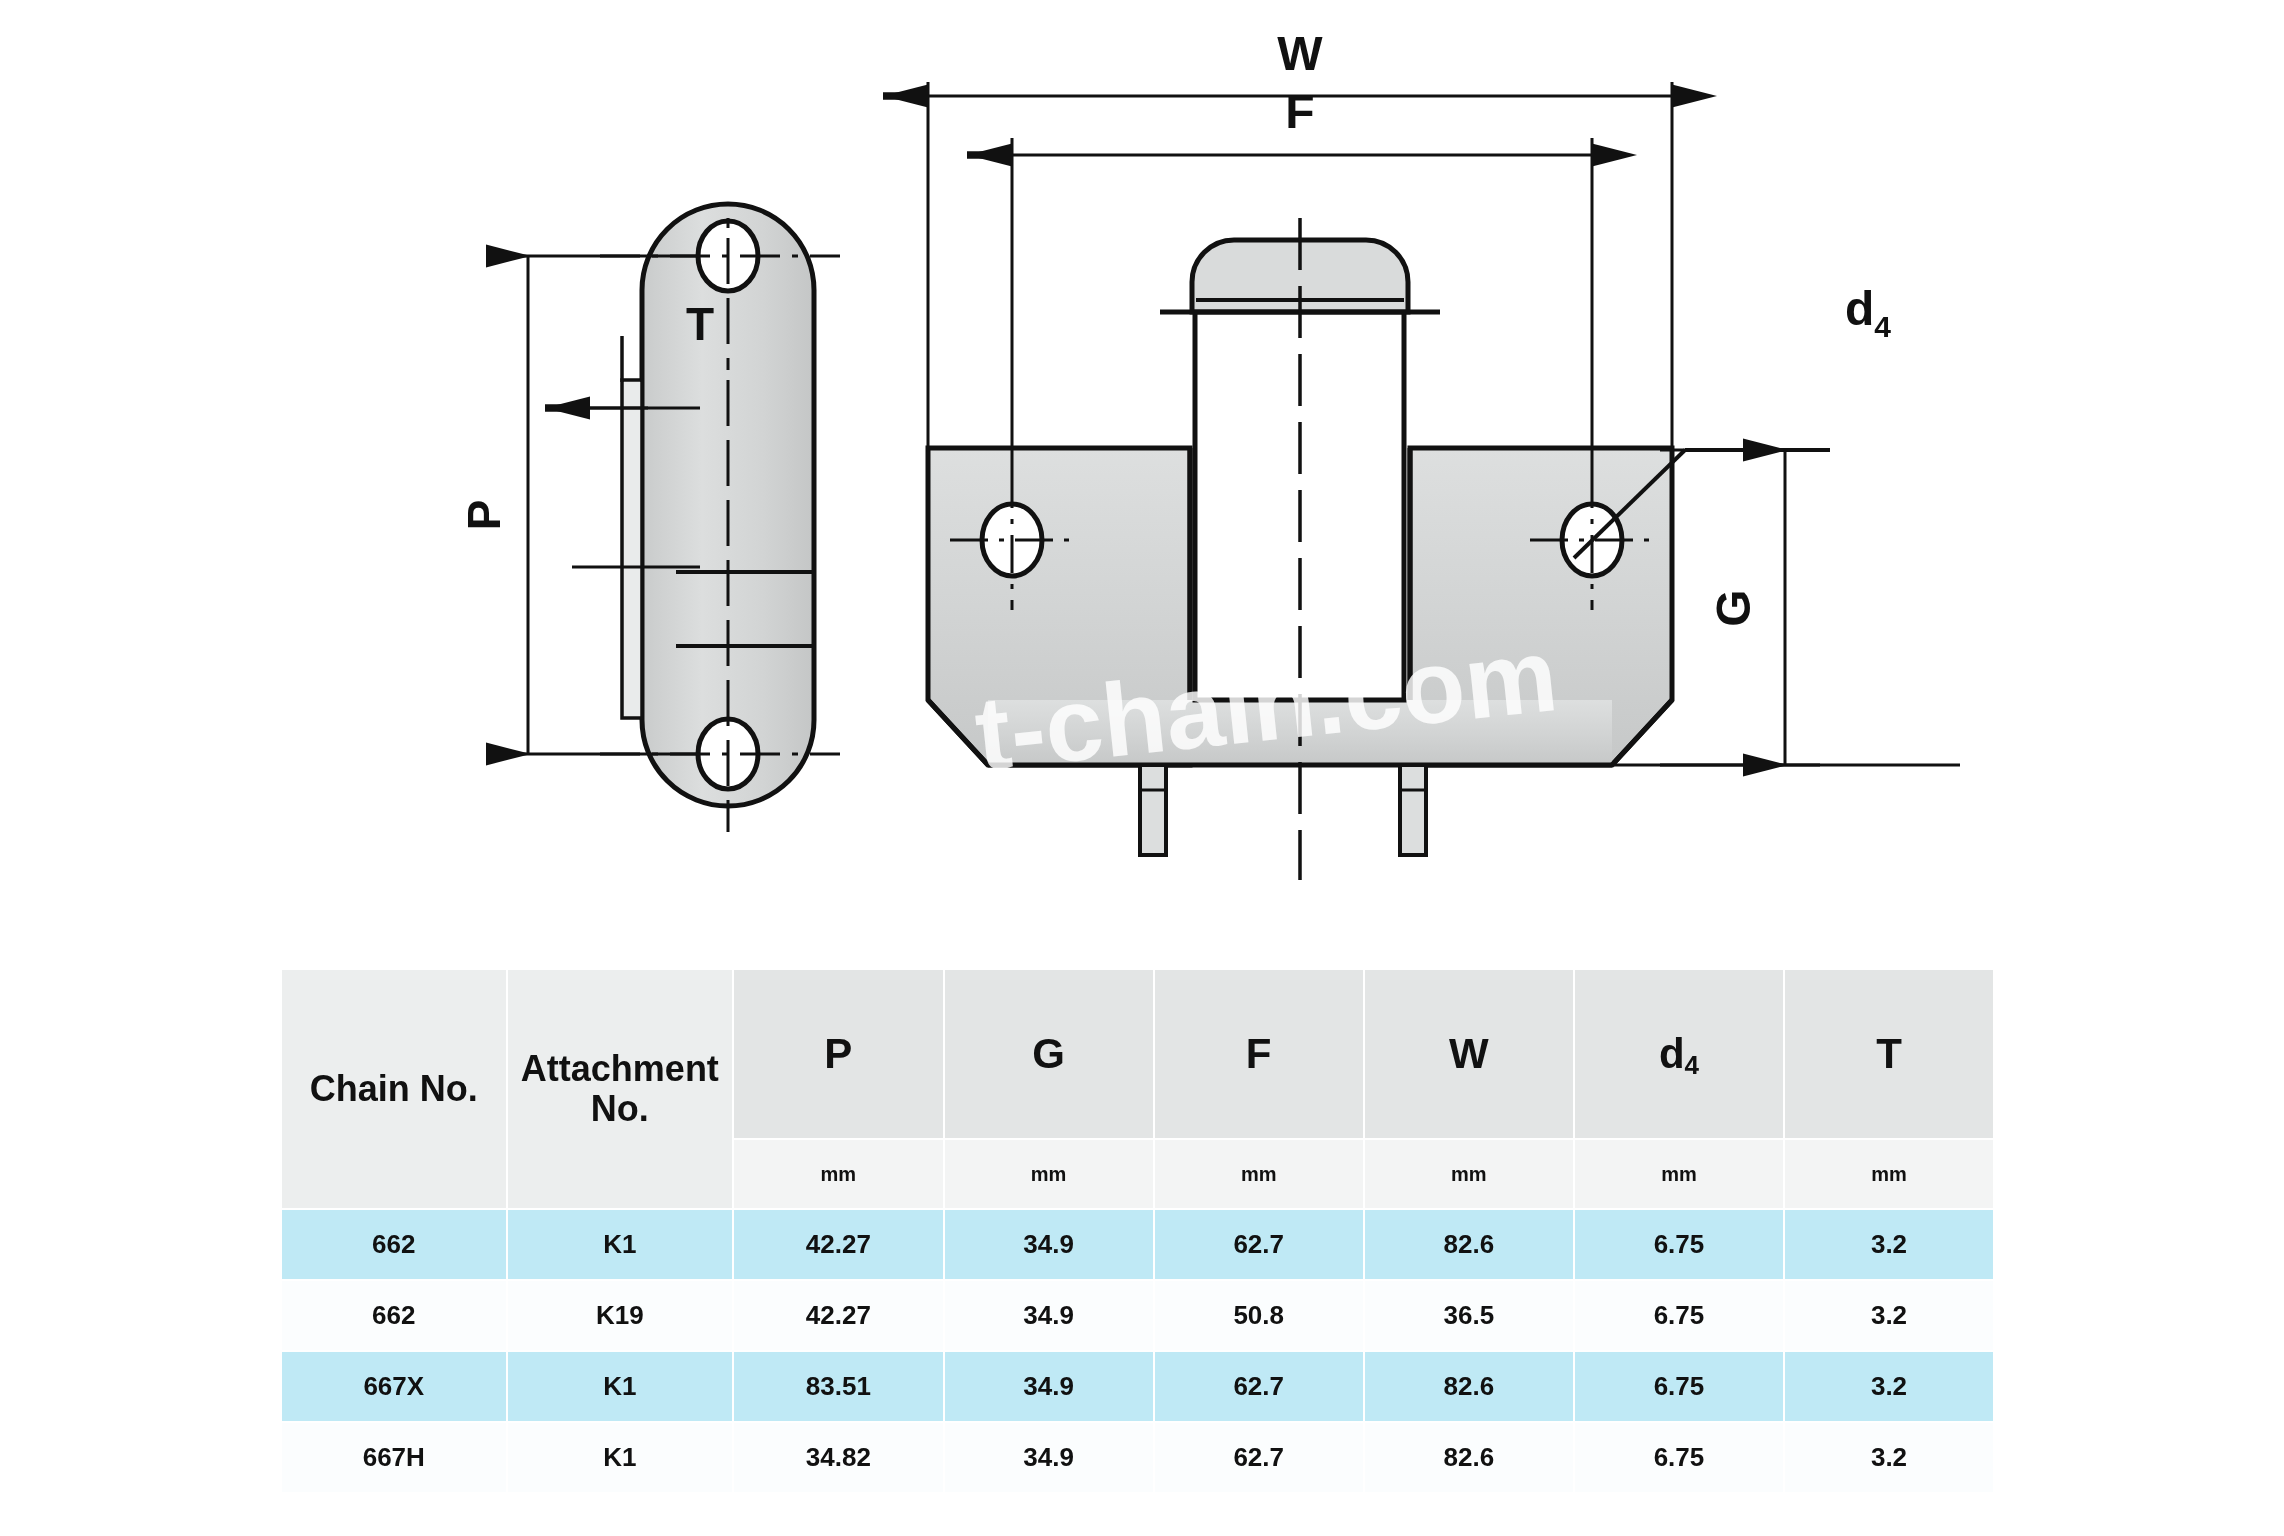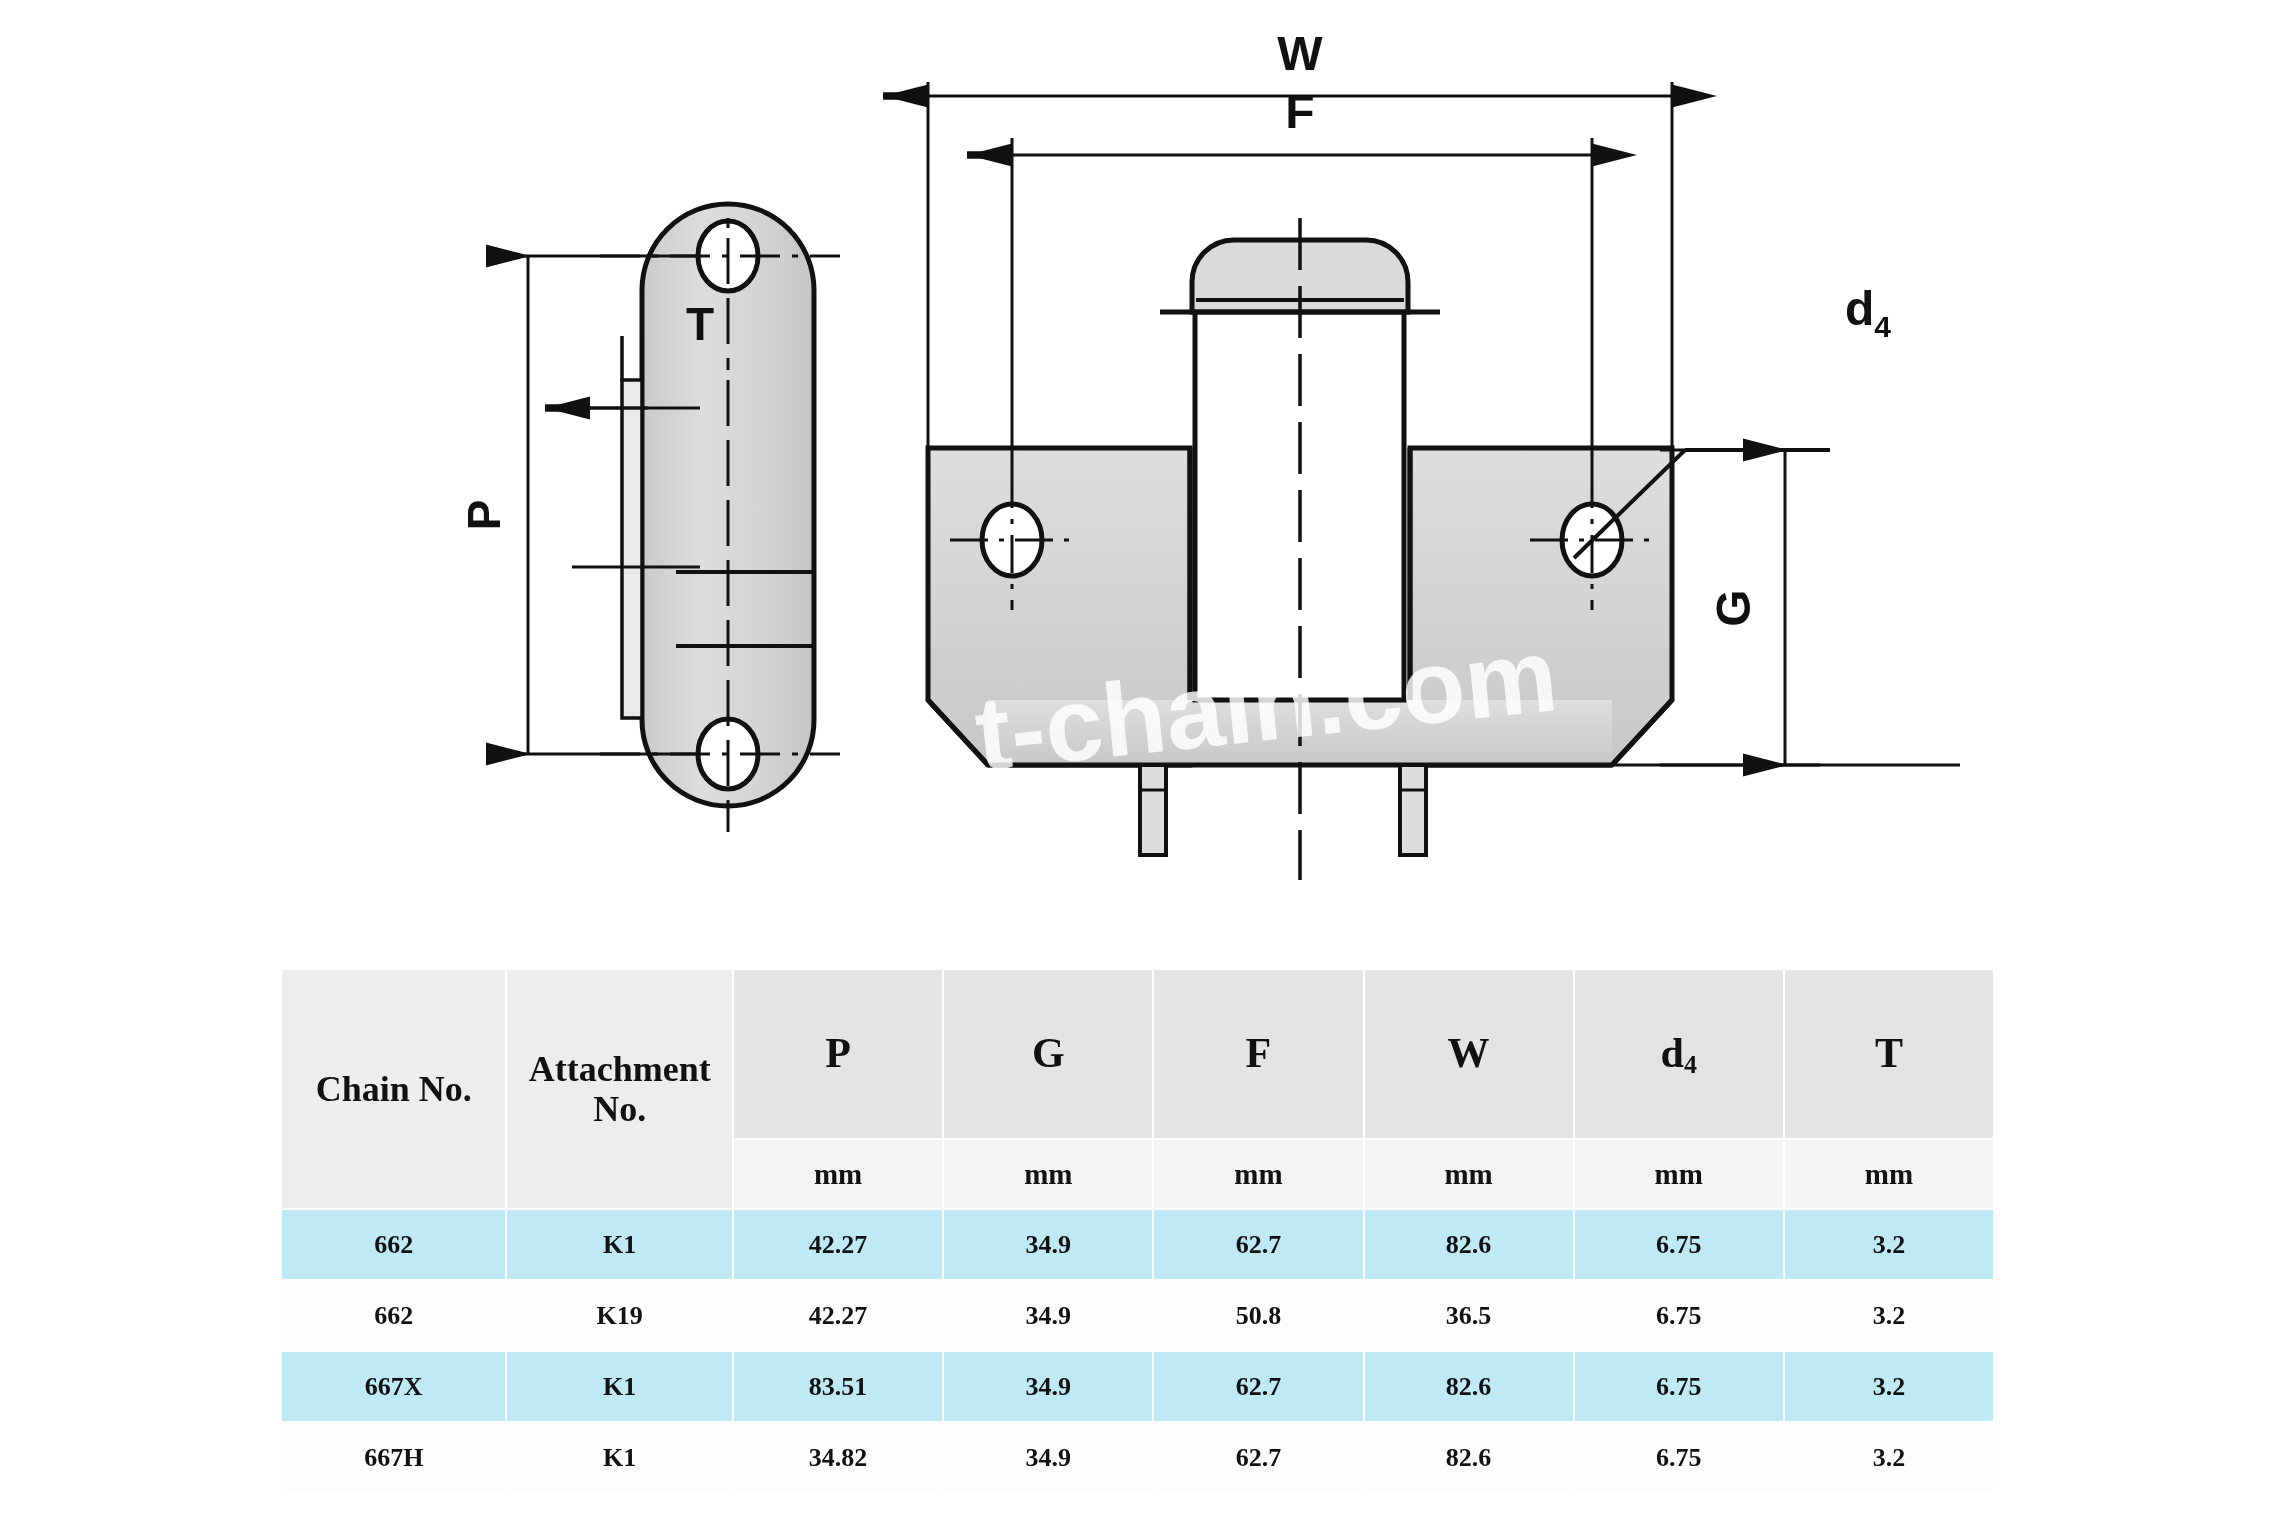--- a/index.html
+++ b/index.html
@@ -15,21 +15,21 @@
     position:absolute;left:0;top:0;width:2284px;height:940px;
   }
   #drawing svg{display:block;}
 
   
   #spec-table{
     position:absolute;
     left:280px;top:968px;
     width:1715px;
     border-collapse:collapse;
-    font-family:Liberation Serif, serif;
+    font-family:Liberation Sans, sans-serif;
   }
   #spec-table td,#spec-table th{
     padding:0;margin:0;
     text-align:center;
     vertical-align:middle;
     border:2px solid #ffffff;
     font-weight:bold;
     color:#111;
   }
   .hd-main{
@@ -37,21 +37,21 @@
     height:168px;
     font-size:36px;
     line-height:1.12;
   }
   .hd-left{
     background:#eceeee;
   }
   .hd-unit{
     background:#f3f4f4;
     height:68px;
-    font-size:29px;
+    font-size:20px;
   }
   .dim-sym{font-size:42px;}
   .dim-sym sub{font-size:26px;vertical-align:baseline;position:relative;top:6px;}
   .row-odd td{background:#bfe9f5;}
   .row-even td{background:#fbfdfe;}
   .data-cell{
     height:69px;
     font-size:26px;
   }
   .col-chain{width:225px;}

